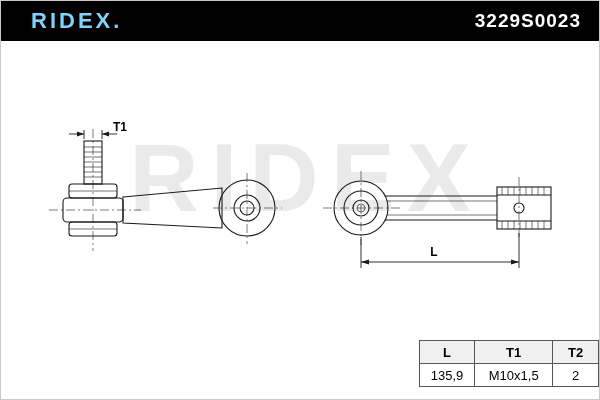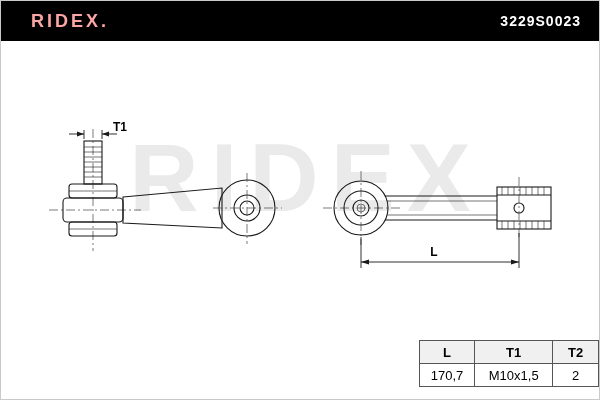--- a/index.html
+++ b/index.html
@@ -14,24 +14,24 @@
   }
   
   .topbar{
     position:absolute;left:0;top:0;right:0;height:40px;
     background:#000000;
     display:flex;align-items:center;justify-content:space-between;
     padding:0 18px 0 30px;box-sizing:border-box;
     z-index:3;
   }
   .brand{
-    color:#fca5a5;font-weight:bold;font-size:18px;letter-spacing:3px;
+    color:#7dd3fc;font-weight:bold;font-size:22px;letter-spacing:3px;
   }
   .partno{
-    color:#ffffff;font-weight:bold;font-size:14px;letter-spacing:1px;
+    color:#ffffff;font-weight:bold;font-size:19px;letter-spacing:1px;
   }
   
   .watermark{
     position:absolute;left:12px;right:0;top:122px;
     text-align:center;
     font-size:96px;font-weight:bold;letter-spacing:12px;
     color:#eaeaea;
     z-index:1;
     white-space:nowrap;
     user-select:none;
@@ -175,20 +175,20 @@
   <table class="spec">
     <thead>
       <tr>
         <th>L</th>
         <th>T1</th>
         <th>T2</th>
       </tr>
     </thead>
     <tbody>
       <tr>
-        <td>170,7</td>
+        <td>135,9</td>
         <td>M10x1,5</td>
         <td>2</td>
       </tr>
     </tbody>
   </table>
 
 </div>
 
 </body></html>

